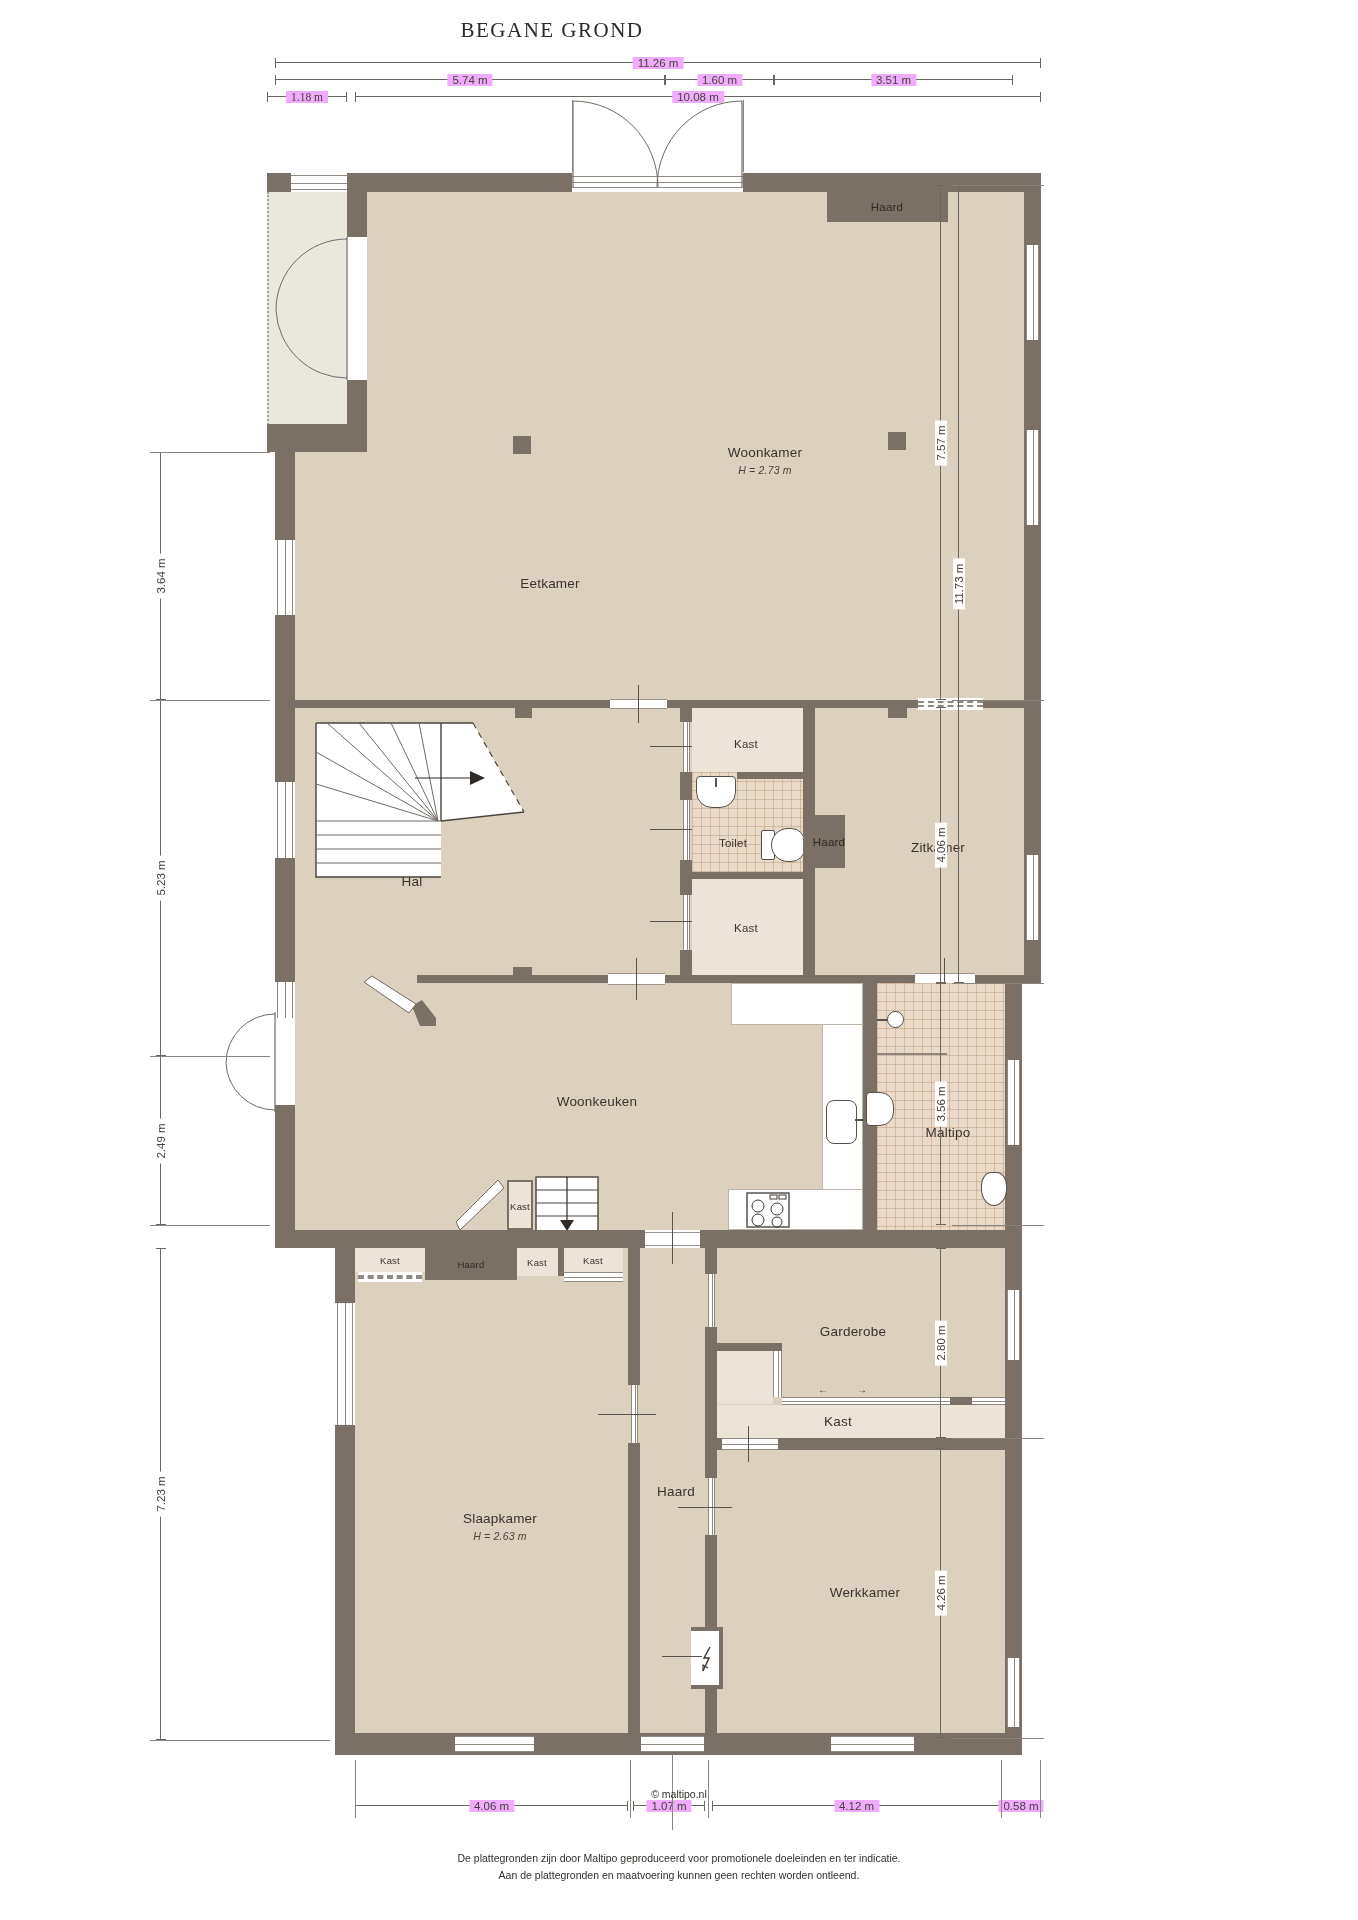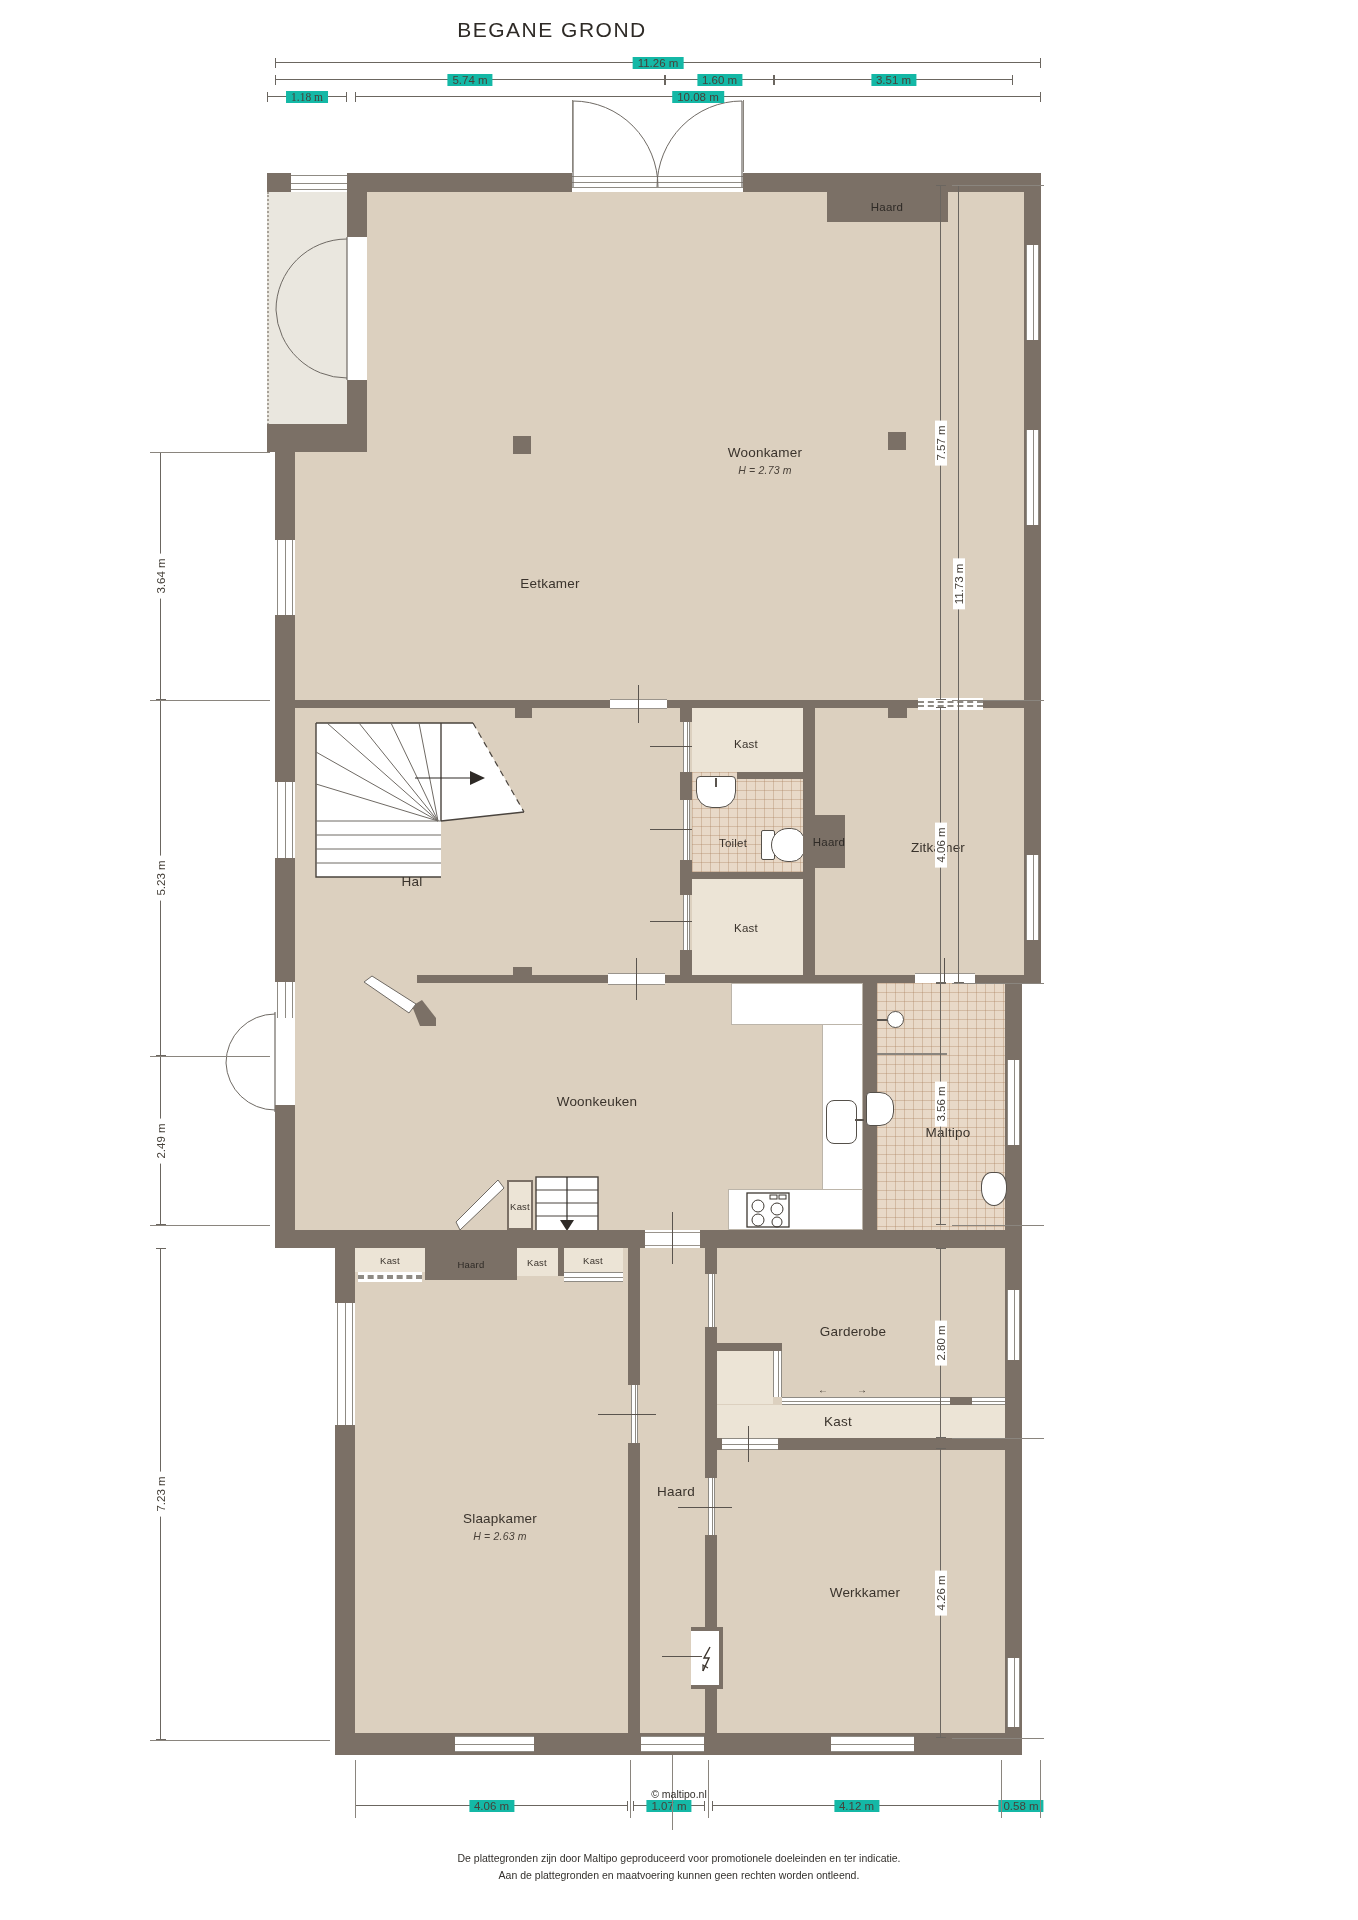--- a/index.html
+++ b/index.html
@@ -25,29 +25,29 @@
   .tick{position:absolute;background:#5a544e;}
   .xline{position:absolute;background:#8a857e;}
   .rlbl{position:absolute;transform:translate(-50%,-50%);font-size:13.5px;letter-spacing:.2px;white-space:nowrap;color:#3a332c;}
   .rlbl.md{font-size:11.5px;}
   .rlbl.sm{font-size:9.5px;}
   .rlbl.sub{font-size:10.5px;font-style:italic;color:#4a423a;}
   .fix{position:absolute;background:#fff;border:1.5px solid #55504a;box-sizing:border-box;}
   .dimh{position:absolute;border-top:1px solid #6b6660;}
   .dimh::before,.dimh::after{content:'';position:absolute;top:-5px;width:1px;height:10px;background:#6b6660;}
   .dimh::before{left:0;} .dimh::after{right:0;}
-  .dimh>span{position:absolute;left:50%;top:0;transform:translate(-50%,-50%);background:#14b8a6;
+  .dimh>span{position:absolute;left:50%;top:0;transform:translate(-50%,-50%);background:#f0abfc;
              padding:0 5px;font-size:11.5px;color:#46413a;white-space:nowrap;}
   .dimv{position:absolute;border-left:1px solid #6b6660;}
   .dimv::before,.dimv::after{content:'';position:absolute;left:-5px;width:10px;height:1px;background:#6b6660;}
   .dimv::before{top:0;} .dimv::after{bottom:0;}
   .dimv>span{position:absolute;left:0;top:50%;transform:translate(-50%,-50%) rotate(-90deg);background:#fff;
              padding:0 5px;font-size:11.5px;color:#46413a;white-space:nowrap;}
   .title{position:absolute;left:552px;top:30px;transform:translate(-50%,-50%);
-         font-size:21px;letter-spacing:1.5px;color:#2e2a26;}
+         font-size:21px;letter-spacing:1.5px;color:#2e2a26;font-family:Liberation Serif, serif;}
   .foot{position:absolute;left:679px;transform:translateX(-50%);font-size:10.5px;color:#33302c;white-space:nowrap;}
   .arrowtxt{position:absolute;font-size:10px;color:#3a332c;transform:translate(-50%,-50%);}
   svg{position:absolute;overflow:visible;}
 </style>
 </head>
 <body>
 
 <div id="plan">
 
   <div class="title">BEGANE GROND</div>

